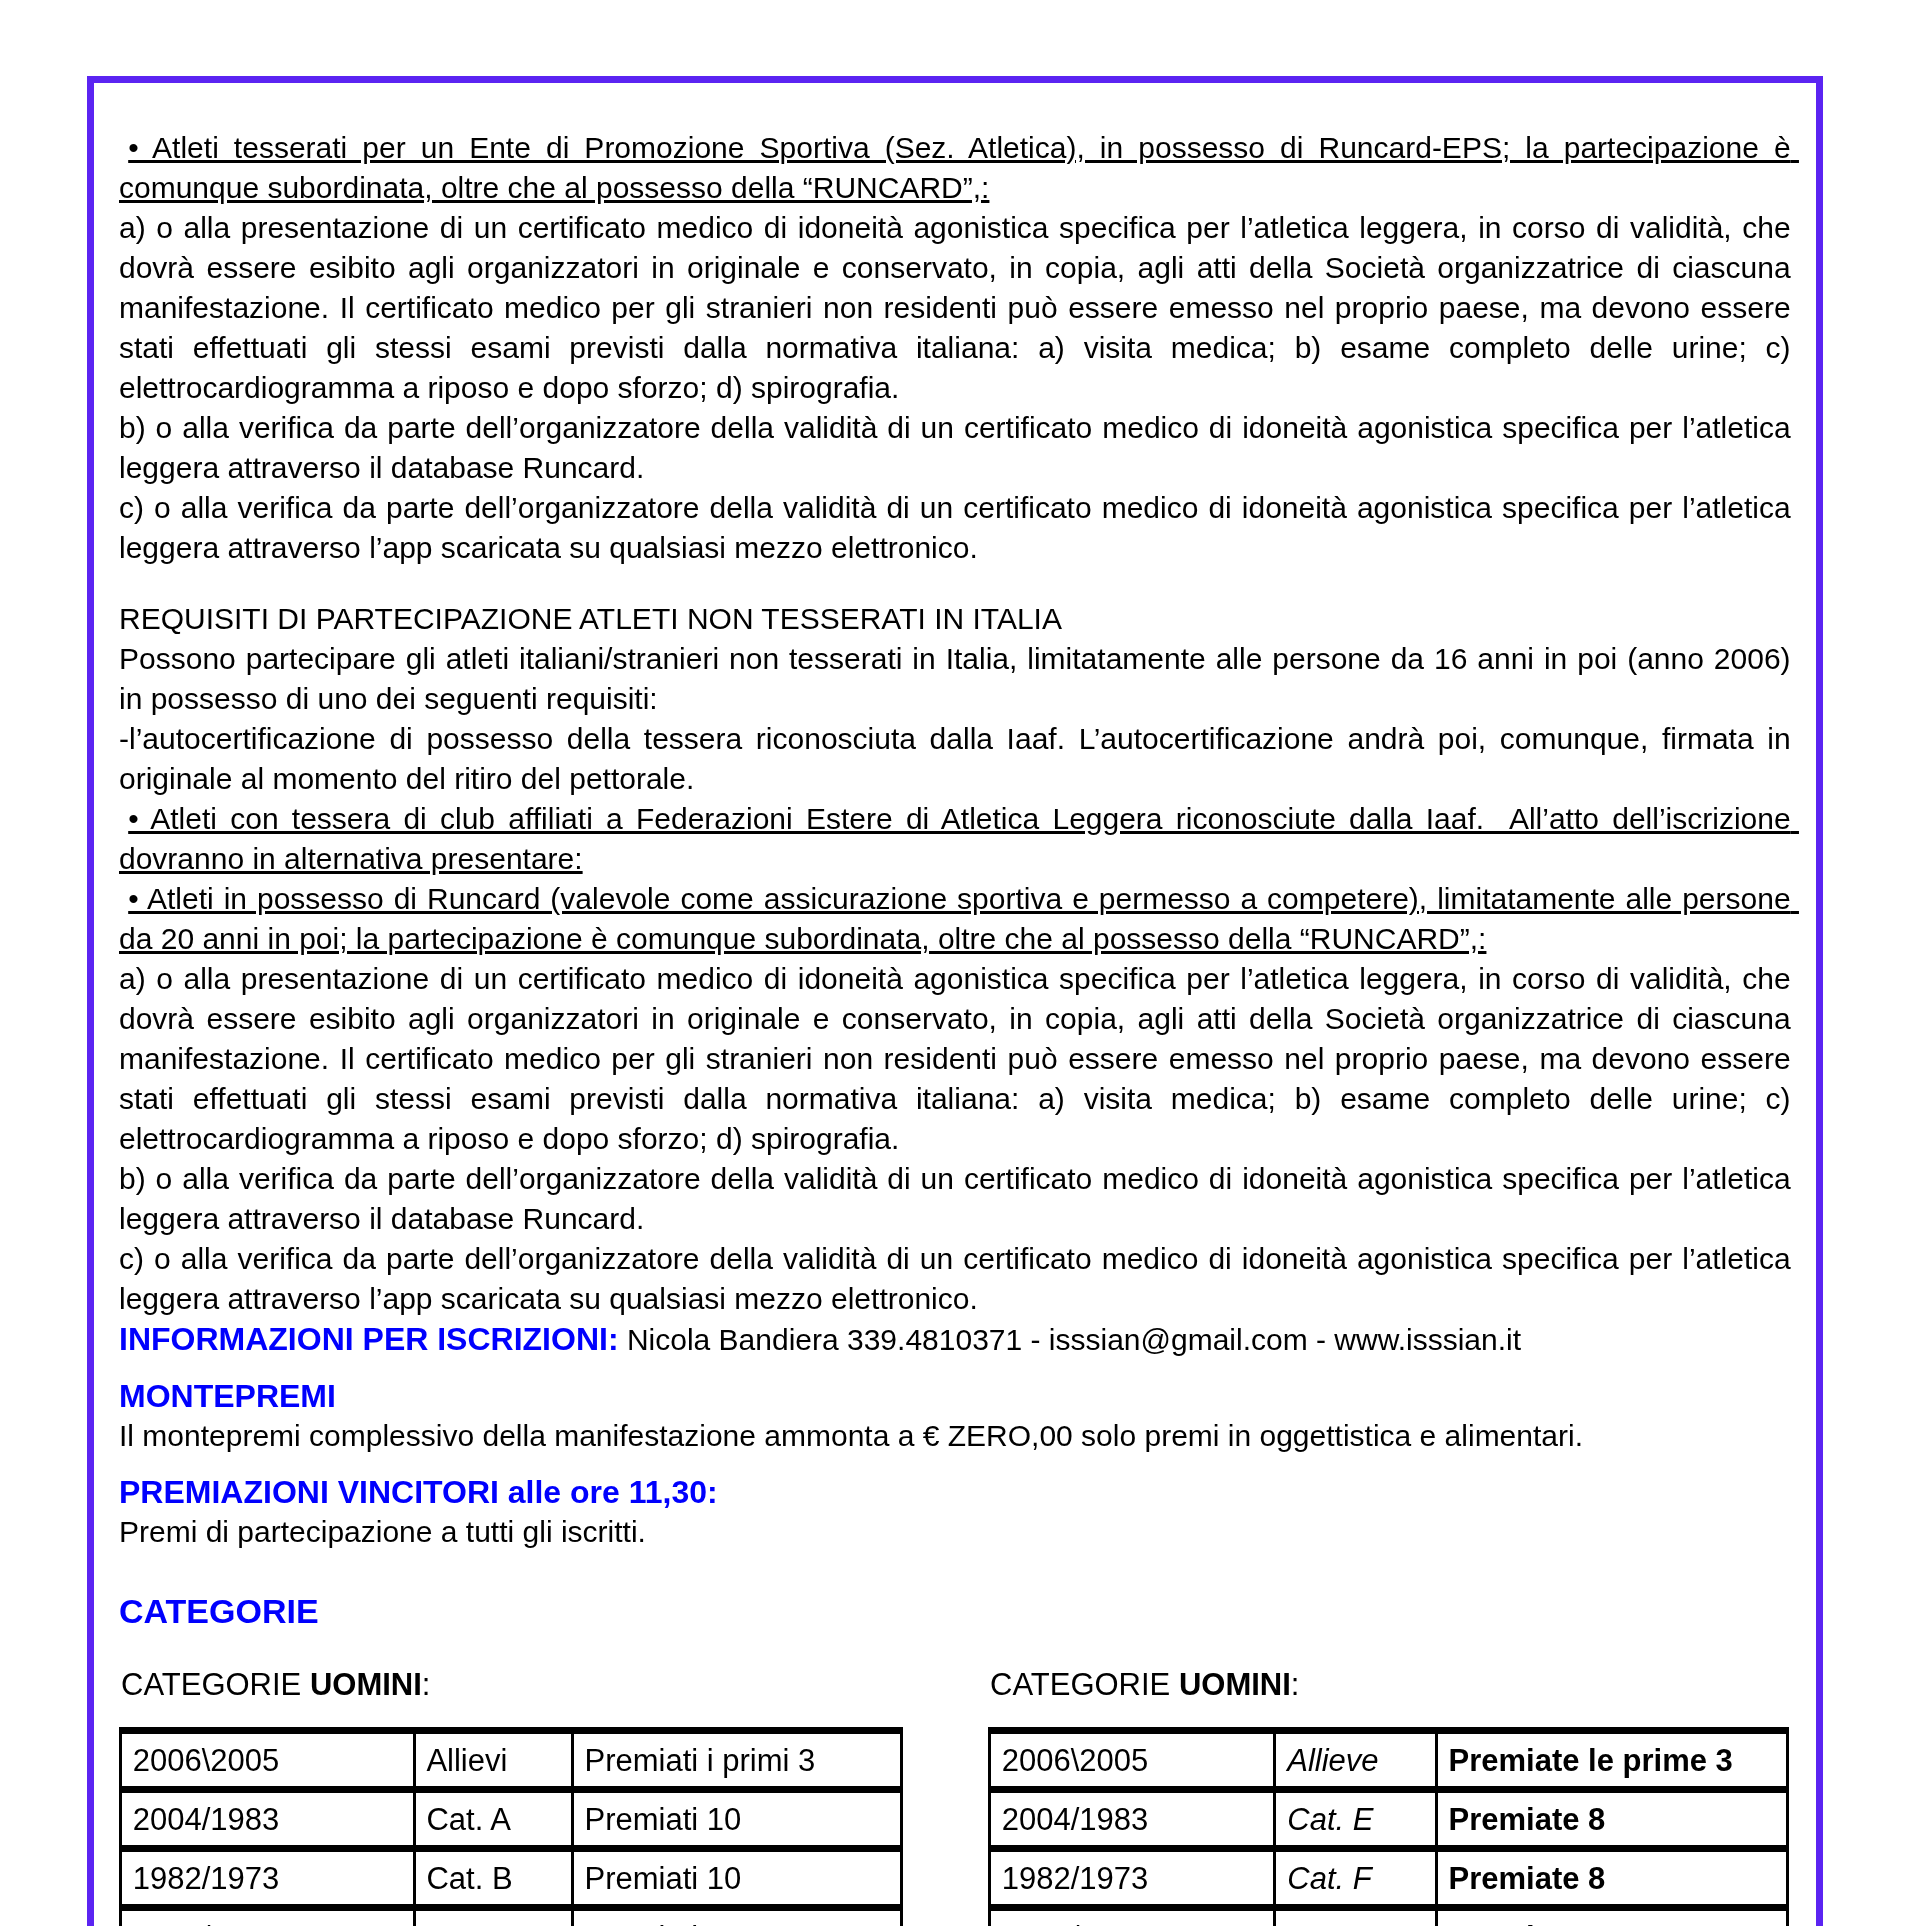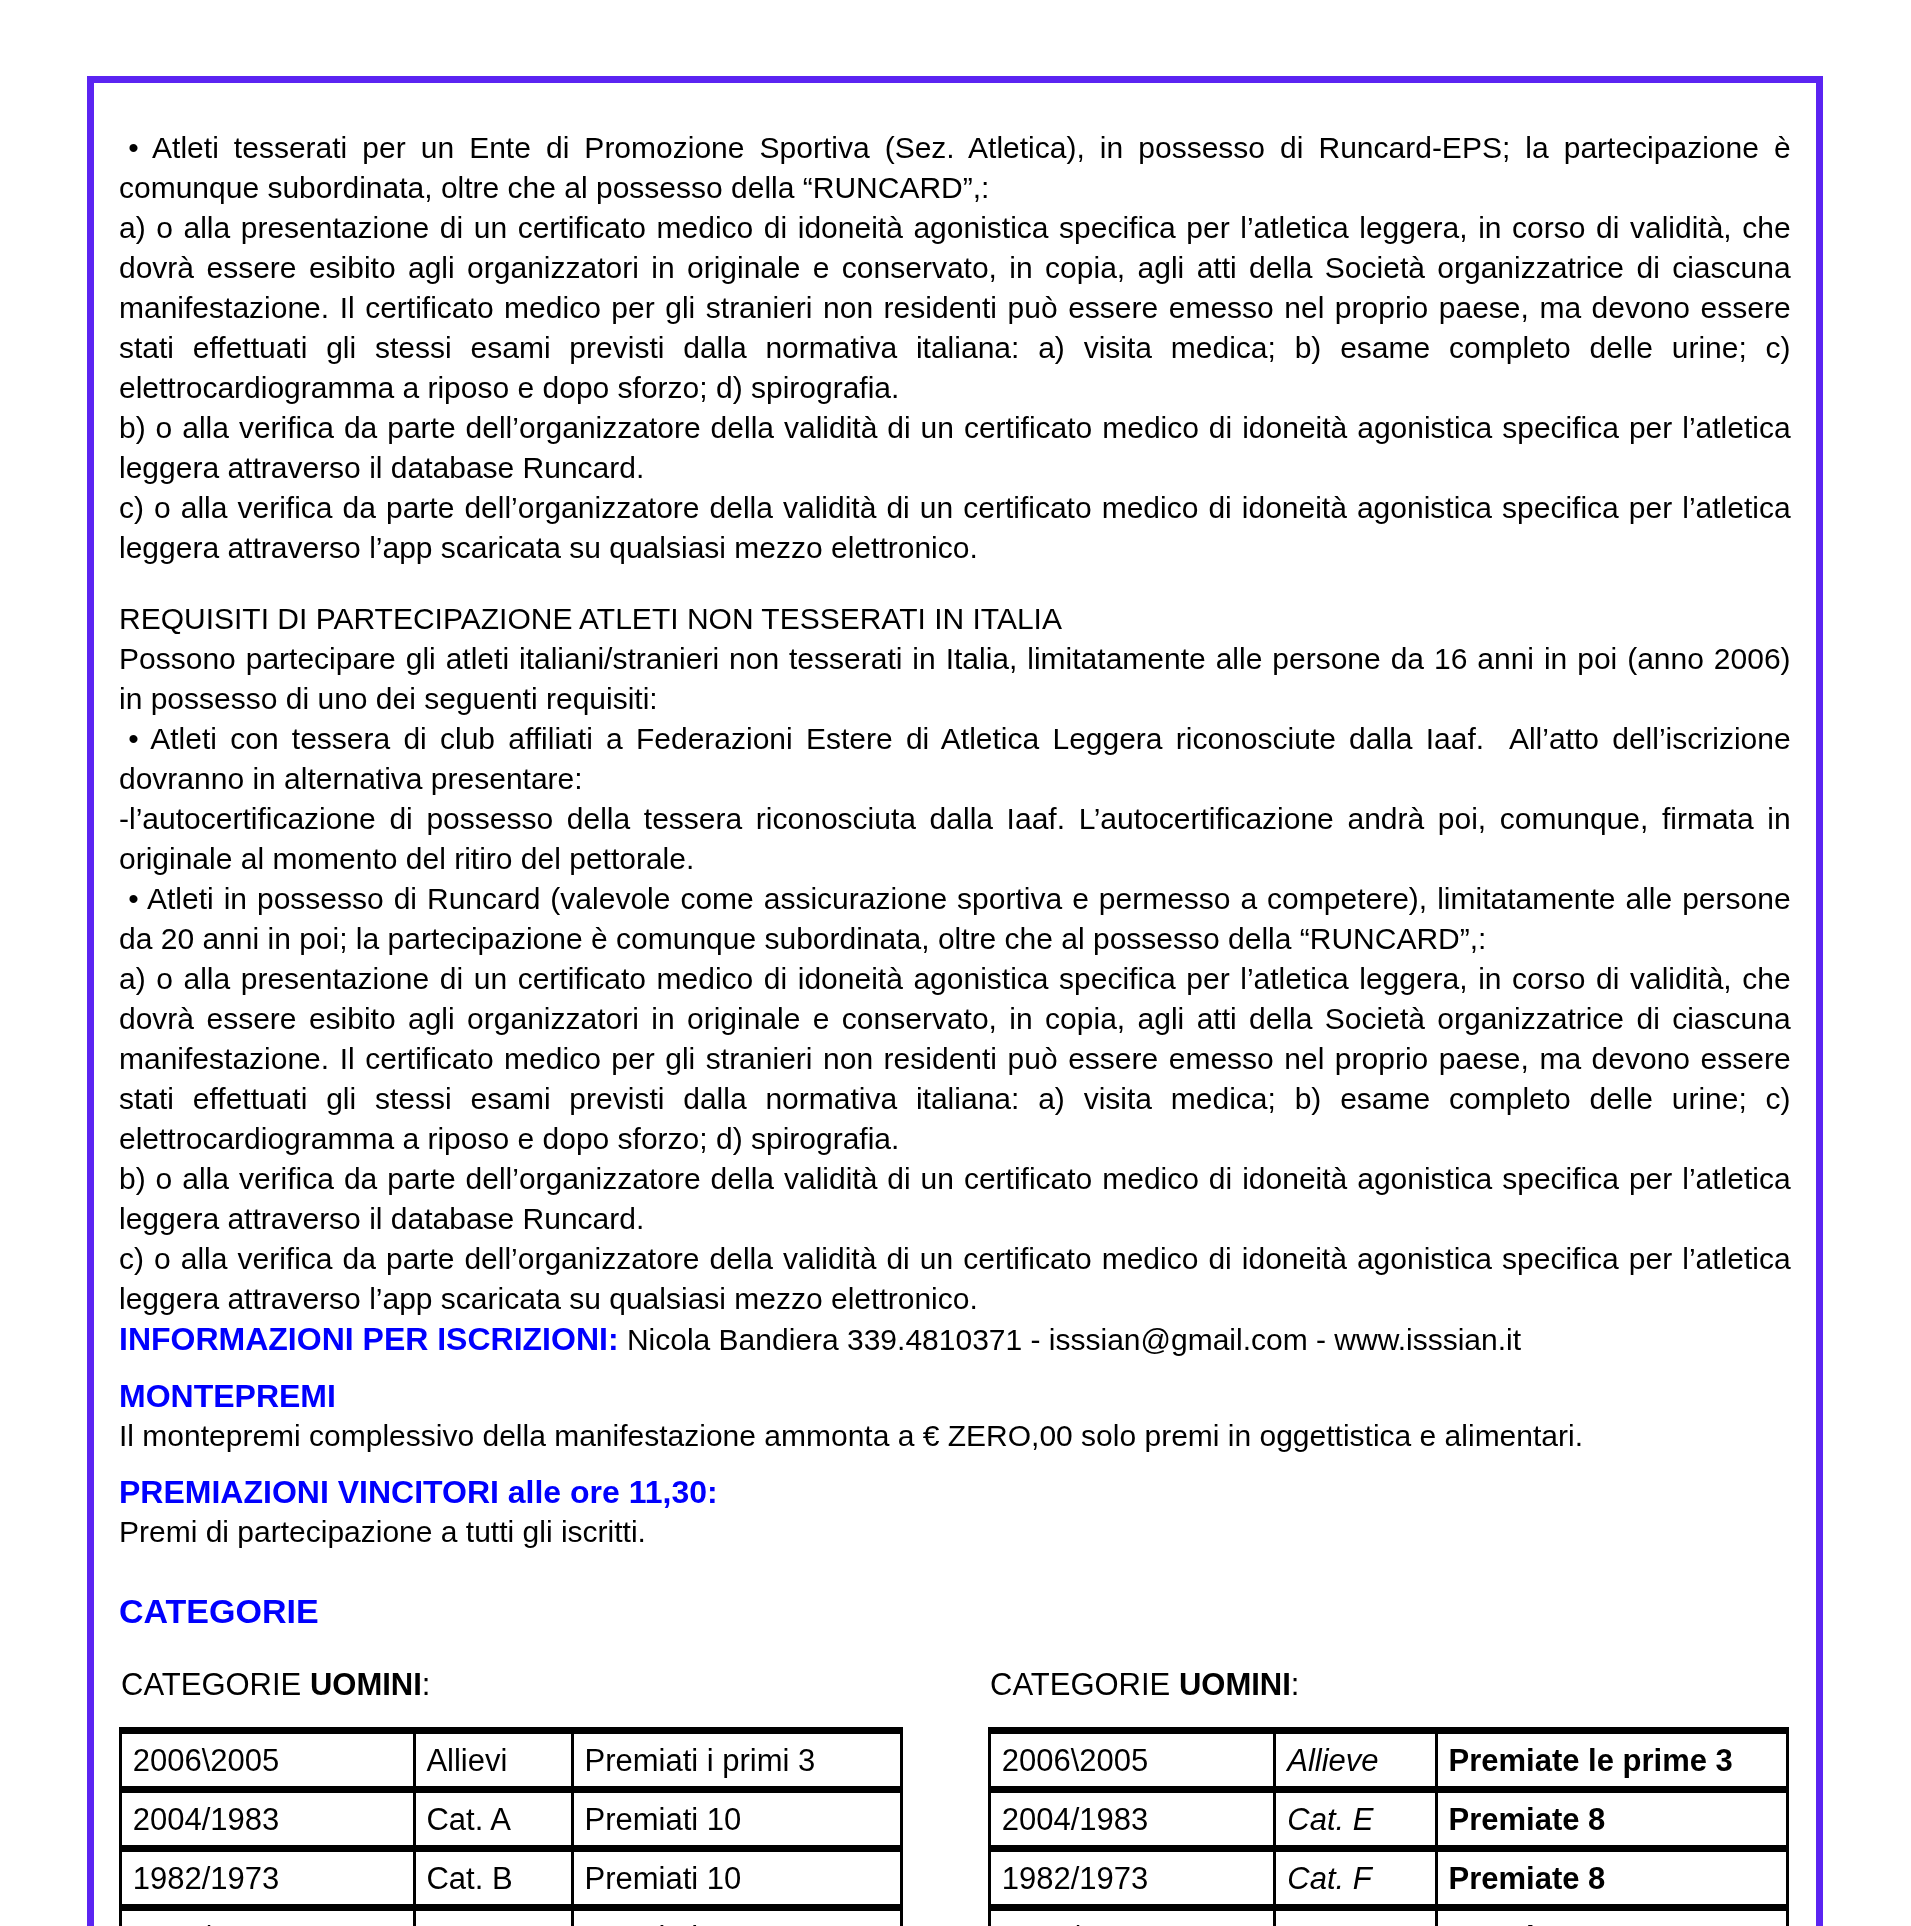--- a/index.html
+++ b/index.html
@@ -23,21 +23,21 @@
     background: #ffffff;
   }
   .par {
     margin: 0;
     font-size: 30px;
     line-height: 40px;
     color: #000000;
     text-align: justify;
     white-space: pre-wrap;
   }
-  .bullet { text-indent: 9.2px; }
+  .bullet { text-indent: 9.2px; text-decoration: underline; }
   .spacer { height: 31px; }
   .h-blue {
     color: #0000fd;
     font-weight: bold;
   }
   .h-line {
     font-size: 32px;
     line-height: 40px;
     margin-top: 16px;
   }
@@ -86,22 +86,22 @@
 
   <p class="par bullet">• Atleti tesserati per un Ente di Promozione Sportiva (Sez. Atletica), in possesso di Runcard-EPS; la partecipazione è comunque subordinata, oltre che al possesso della “RUNCARD”,:</p>
   <p class="par">a) o alla presentazione di un certificato medico di idoneità agonistica specifica per l’atletica leggera, in corso di validità, che dovrà essere esibito agli organizzatori in originale e conservato, in copia, agli atti della Società organizzatrice di ciascuna manifestazione. Il certificato medico per gli stranieri non residenti può essere emesso nel proprio paese, ma devono essere stati effettuati gli stessi esami previsti dalla normativa italiana: a) visita medica; b) esame completo delle urine; c) elettrocardiogramma a riposo e dopo sforzo; d) spirografia.</p>
   <p class="par">b) o alla verifica da parte dell’organizzatore della validità di un certificato medico di idoneità agonistica specifica per l’atletica leggera attraverso il database Runcard.</p>
   <p class="par">c) o alla verifica da parte dell’organizzatore della validità di un certificato medico di idoneità agonistica specifica per l’atletica leggera attraverso l’app scaricata su qualsiasi mezzo elettronico.</p>
 
   <div class="spacer"></div>
 
   <p class="par">REQUISITI DI PARTECIPAZIONE ATLETI NON TESSERATI IN ITALIA</p>
   <p class="par">Possono partecipare gli atleti italiani/stranieri non tesserati in Italia, limitatamente alle persone da 16 anni in poi (anno 2006)  in possesso di uno dei seguenti requisiti:</p>
+  <p class="par">-l’autocertificazione di possesso della tessera riconosciuta dalla Iaaf. L’autocertificazione andrà poi, comunque, firmata in originale al momento del ritiro del pettorale.</p>
   <p class="par bullet">• Atleti con tessera di club affiliati a Federazioni Estere di Atletica Leggera riconosciute dalla Iaaf.  All’atto dell’iscrizione dovranno in alternativa presentare:</p>
-  <p class="par">-l’autocertificazione di possesso della tessera riconosciuta dalla Iaaf. L’autocertificazione andrà poi, comunque, firmata in originale al momento del ritiro del pettorale.</p>
   <p class="par bullet">• Atleti in possesso di Runcard (valevole come assicurazione sportiva e permesso a competere), limitatamente alle persone da 20 anni in poi; la partecipazione è comunque subordinata, oltre che al possesso della “RUNCARD”,:</p>
   <p class="par">a) o alla presentazione di un certificato medico di idoneità agonistica specifica per l’atletica leggera, in corso di validità, che dovrà essere esibito agli organizzatori in originale e conservato, in copia, agli atti della Società organizzatrice di ciascuna manifestazione. Il certificato medico per gli stranieri non residenti può essere emesso nel proprio paese, ma devono essere stati effettuati gli stessi esami previsti dalla normativa italiana: a) visita medica; b) esame completo delle urine; c) elettrocardiogramma a riposo e dopo sforzo; d) spirografia.</p>
   <p class="par">b) o alla verifica da parte dell’organizzatore della validità di un certificato medico di idoneità agonistica specifica per l’atletica leggera attraverso il database Runcard.</p>
   <p class="par">c) o alla verifica da parte dell’organizzatore della validità di un certificato medico di idoneità agonistica specifica per l’atletica leggera attraverso l’app scaricata su qualsiasi mezzo elettronico.</p>
 
   <p class="par"><span class="h-blue h-line">INFORMAZIONI PER ISCRIZIONI:</span><span> Nicola Bandiera 339.4810371 - isssian@gmail.com - www.isssian.it</span></p>
 
   <p class="par h-blue h-line">MONTEPREMI</p>
   <p class="par">Il montepremi complessivo della manifestazione ammonta a € ZERO,00 solo premi in oggettistica e alimentari.</p>
 

